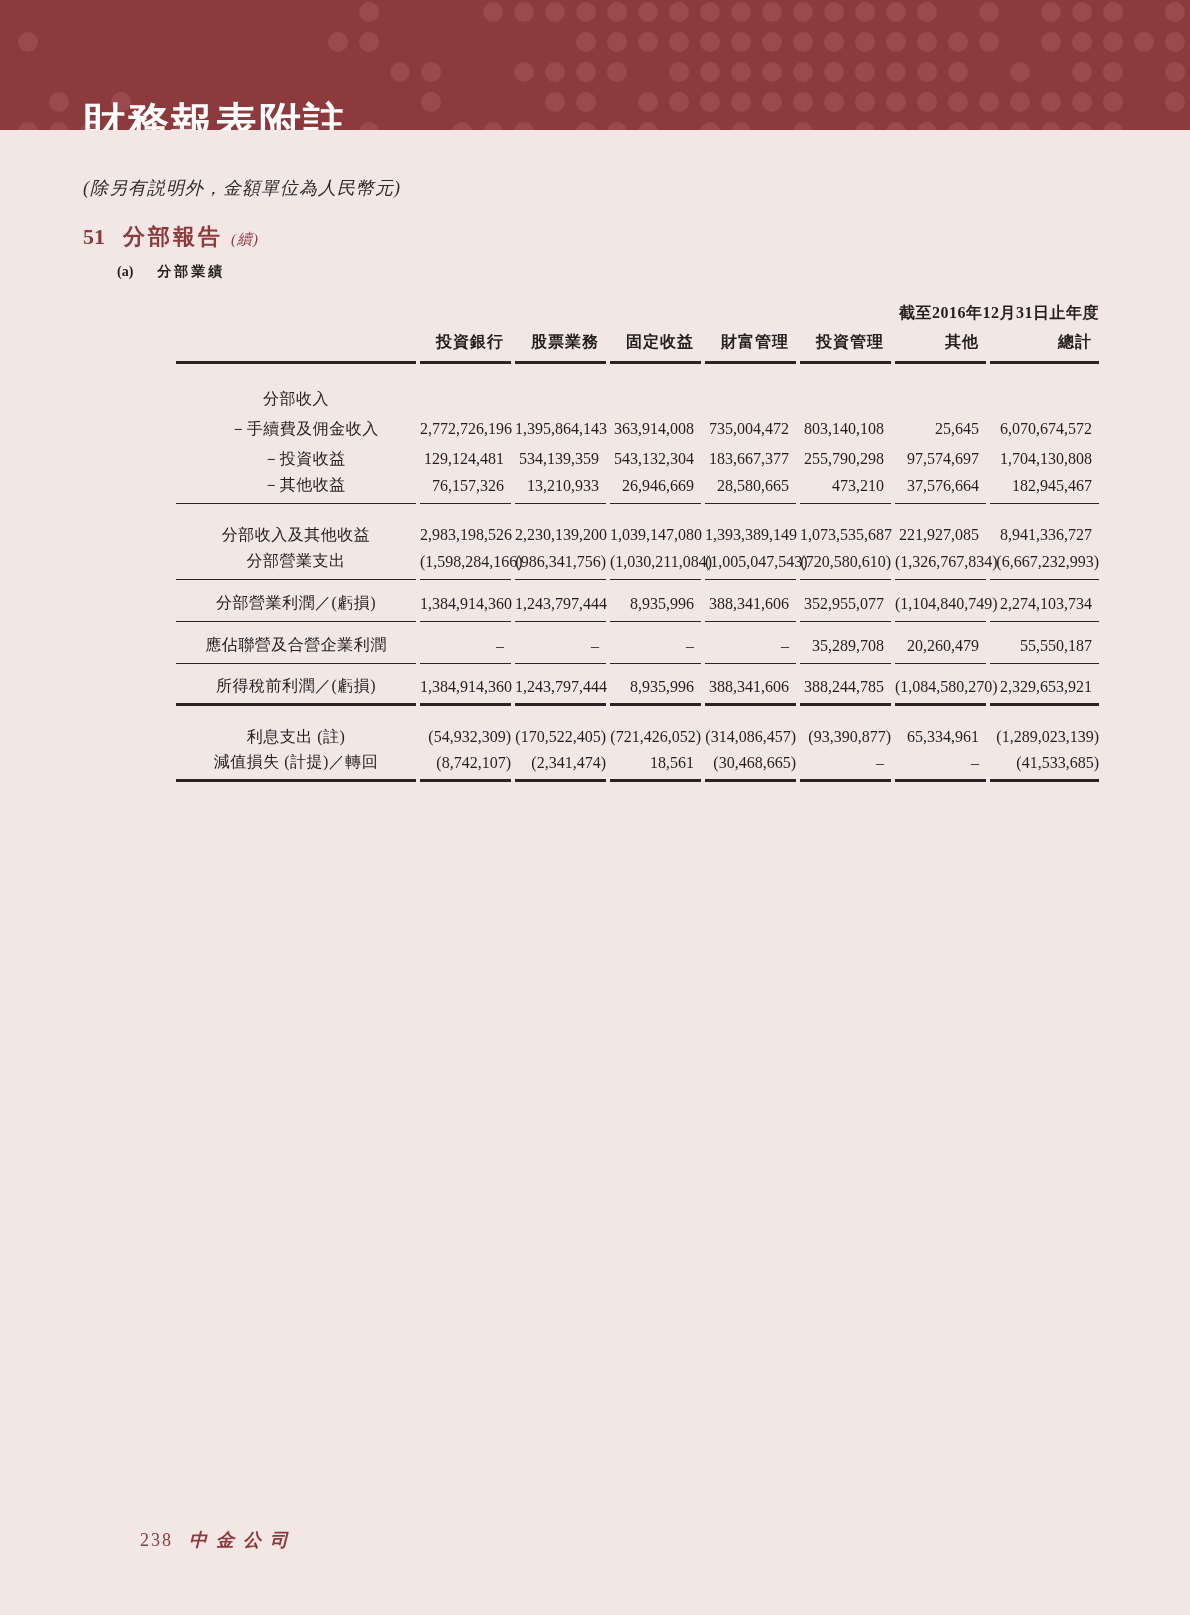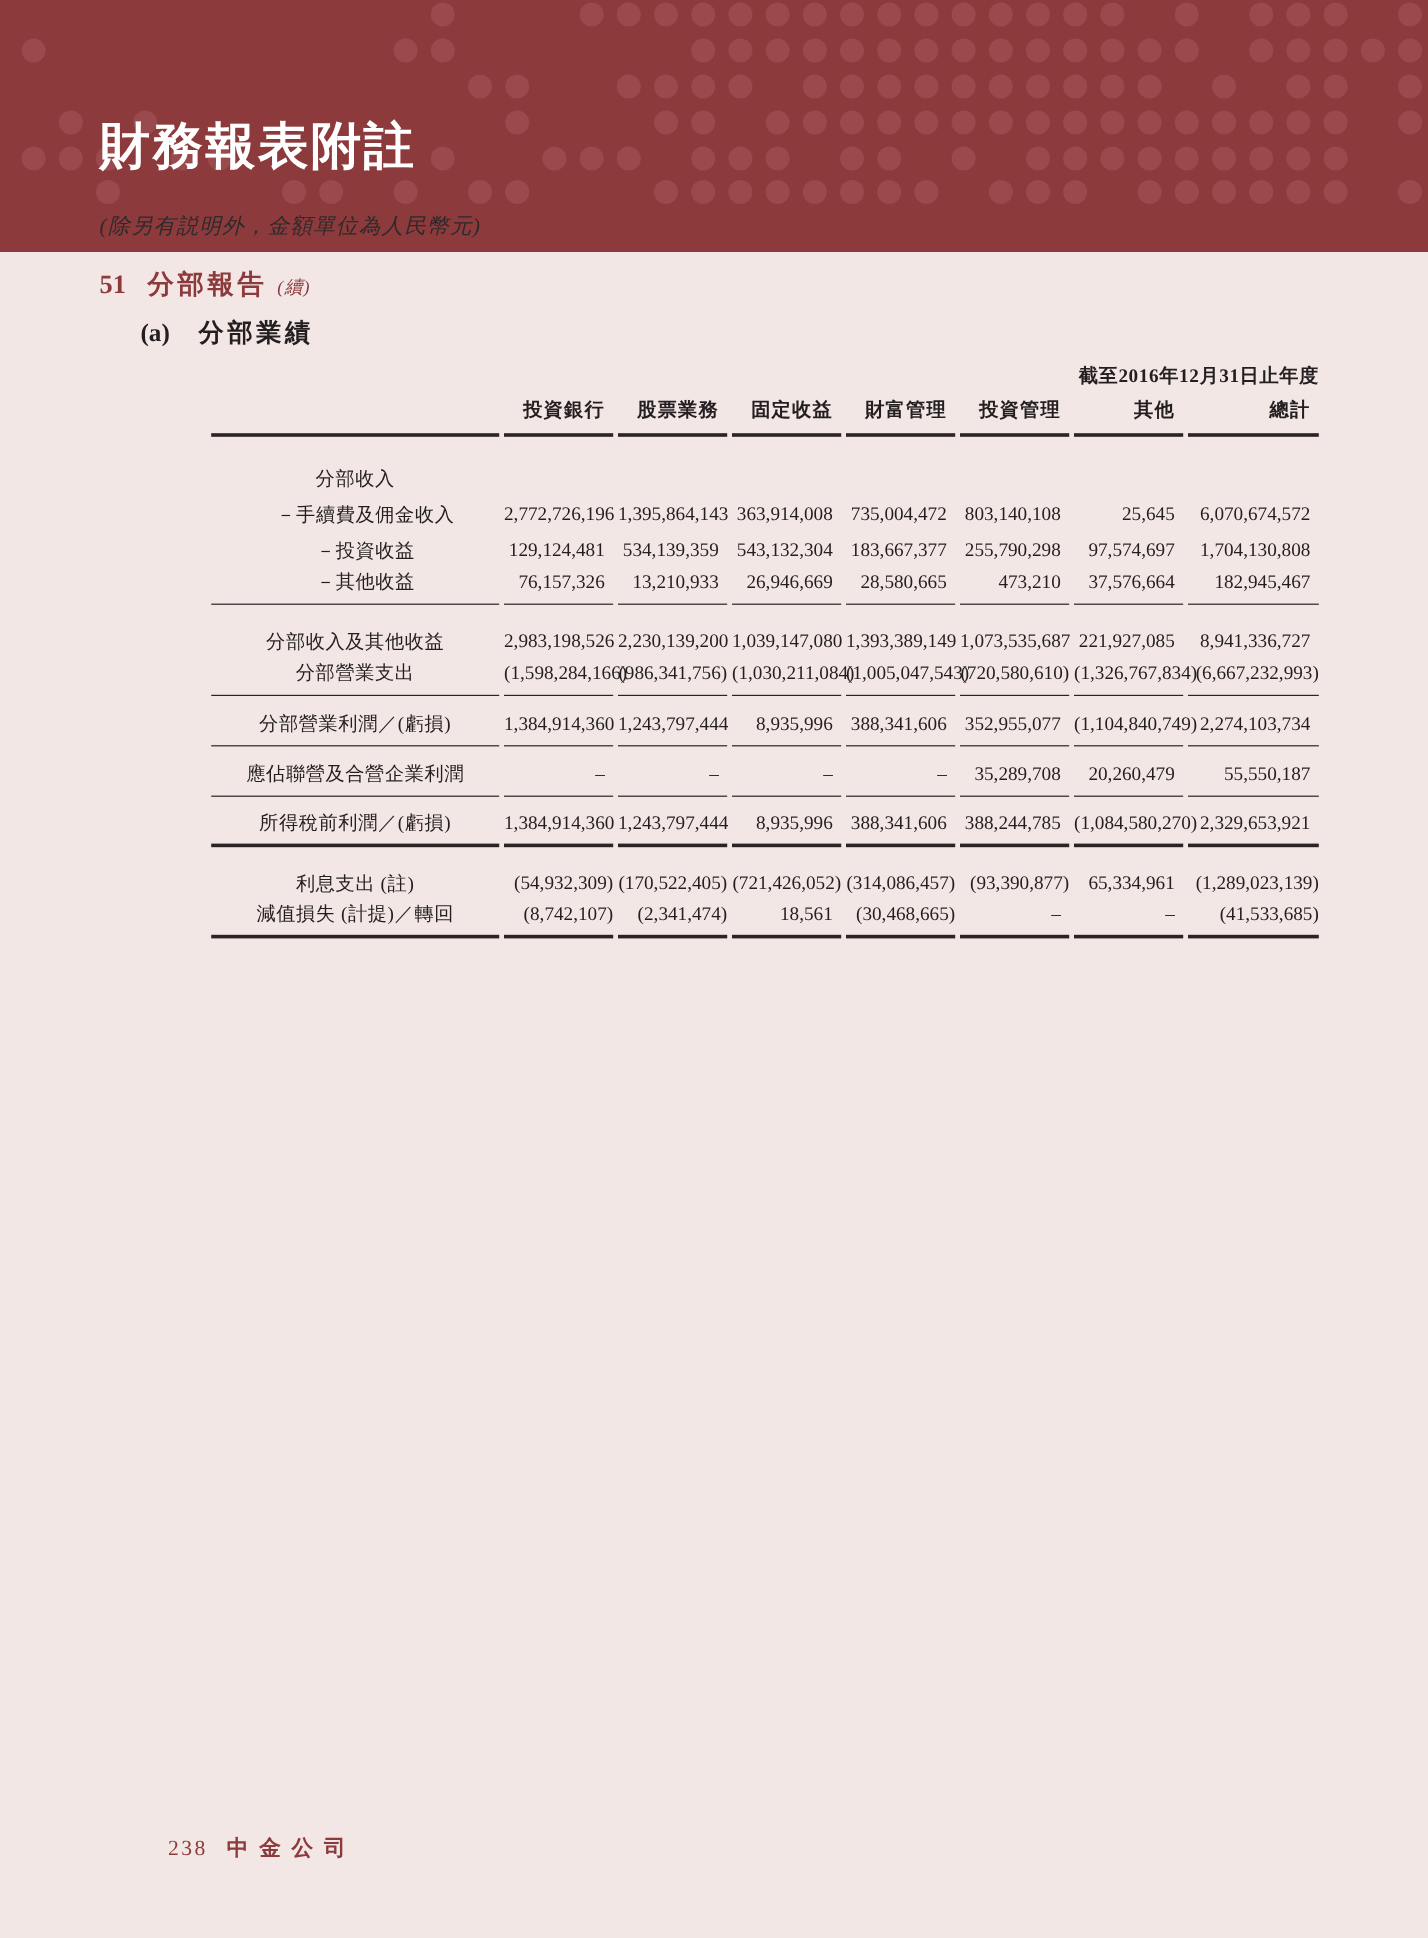--- a/index.html
+++ b/index.html
@@ -14,21 +14,21 @@
   html,body{width:1190px;height:1615px;}
   body{
     position:relative;
     background:var(--page-bg);
     font-family:"Liberation Serif","DejaVu Serif",serif;
     color:var(--ink);
     overflow:hidden;
   }
   
   .banner{
-    position:absolute;left:0;top:0;width:1190px;height:210px;
+    position:absolute;left:0;top:0;width:1190px;height:130px;
     background:var(--banner-bg);
     overflow:hidden;
   }
   .dots{position:absolute;inset:0;}
   .dot{position:absolute;width:20px;height:20px;border-radius:50%;background:var(--banner-dot);}
   .title{
     position:absolute;left:83px;top:100px;
     font-size:42px;font-weight:bold;color:#ffffff;
     letter-spacing:2px;line-height:1.1;
   }
@@ -39,21 +39,21 @@
   }
   .section-heading{
     position:absolute;left:83px;top:222px;
     color:var(--accent);font-weight:bold;font-size:22px;
   }
   .sec-num{margin-right:18px;}
   .sec-title{letter-spacing:3px;}
   .sec-suffix{font-weight:normal;font-style:italic;font-size:15px;margin-left:8px;letter-spacing:1px;}
   .subsection-heading{
     position:absolute;left:117px;top:263px;
-    font-weight:bold;font-size:21px;color:var(--ink);
+    font-weight:bold;font-size:14px;color:var(--ink);
   }
   .sub-label{margin-right:24px;font-weight:bold;}
   .sub-title{letter-spacing:3px;}
   
   table.seg{
     position:absolute;left:172px;top:298px;
     width:931px;table-layout:fixed;
     border-collapse:separate;border-spacing:4px 0;
     font-size:16px;color:var(--ink);
   }
@@ -73,21 +73,21 @@
   td.num.paren{padding-right:0;}
   tr.rule-thin td{border-bottom:1px solid var(--rule);padding-bottom:6px;}
   tr.rule-thick td{border-bottom:3px solid var(--rule);padding-bottom:6px;}
   tr.spacer td{height:auto;}
   
   .footer{
     position:absolute;left:140px;top:1528px;
     color:var(--accent);font-size:18px;
   }
   .footer .pagenum{margin-right:16px;letter-spacing:2px;}
-  .footer .company{font-weight:bold;letter-spacing:9px;}
+  .footer .company{font-weight:bold;letter-spacing:9px;font-style:italic;}
 </style>
 </head>
 <body>
 
 <div class="page">
 
   <header class="banner">
     <div class="dots" id="dots">
         <div class="dot" style="left: 359px; top: 2px;"></div>
         <div class="dot" style="left: 483px; top: 2px;"></div>

